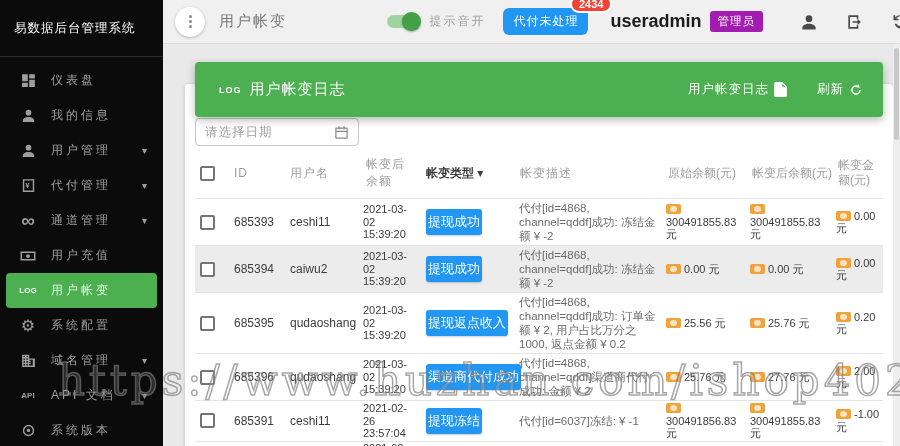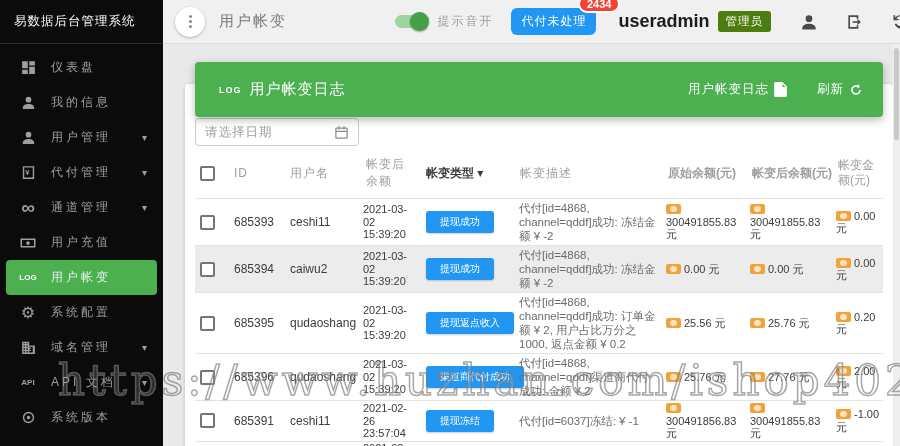--- a/index.html
+++ b/index.html
@@ -2,21 +2,21 @@
 <html><head>
 <meta charset="utf-8">
 <style>
   * { margin:0; padding:0; box-sizing:border-box; }
   html,body { width:900px; height:446px; overflow:hidden; }
   body { font-family:"Liberation Sans","DejaVu Sans",sans-serif; background:#e9e9e9; }
   .app { position:relative; width:900px; height:446px; overflow:hidden; }
 
   
   .sidebar { position:absolute; left:0; top:0; width:163px; height:446px; background:#0b0b0b; z-index:5; }
-  .brand { height:44px; display:flex; align-items:center; padding:0 14px; color:#fafafa; font-size:12.5px; letter-spacing:1px; border-bottom:1px solid #2b2b2b; }
+  .brand { height:57px; display:flex; align-items:center; padding:0 14px; color:#fafafa; font-size:12.5px; letter-spacing:1px; border-bottom:1px solid #2b2b2b; }
   .side-nav { padding-top:6px; }
   .side-item { position:relative; height:35px; display:flex; align-items:center; padding-left:17px; color:#9e9e9e; font-size:12px; letter-spacing:3px; cursor:pointer; }
   .side-item .side-icon { width:22px; margin-right:12px; display:flex; align-items:center; justify-content:center; color:#9e9e9e; fill:#9e9e9e; }
   .side-item.active { background:#4caf50; margin:0 6px; padding-left:11px; border-radius:4px; color:#e4f3e5; }
   .side-item.active .side-icon { color:#fff; fill:#fff; }
   .side-caret { position:absolute; right:13px; font-size:10px; color:#9e9e9e; }
   .txt-icon { font-size:8px; font-weight:bold; letter-spacing:0; }
   .inf-icon { font-size:19px; font-weight:bold; letter-spacing:0; line-height:10px; }
   .gear-glyph { font-size:16px; letter-spacing:0; }
 
@@ -26,21 +26,21 @@
   .kebab-btn i { width:3px; height:3px; border-radius:50%; background:#8a8a8a; }
   .page-title { margin-left:14px; font-size:15px; color:#7a7a7a; letter-spacing:2px; }
   .nav-right { margin-left:auto; display:flex; align-items:center; }
   .switch { position:relative; width:32px; height:13px; background:#9fd4a2; border-radius:7px; margin-right:10px; cursor:pointer; }
   .switch .thumb { position:absolute; right:-2px; top:-3px; width:19px; height:19px; border-radius:50%; background:#43a047; box-shadow:0 1px 2px rgba(0,0,0,.35); }
   .switch-label { font-size:12px; color:#9e9e9e; letter-spacing:2px; margin-right:18px; }
   .pending-wrap { position:relative; margin-right:22px; }
   .pending-btn { background:#2196f3; color:#fff; border:none; font-size:12px; padding:5px 10px; border-radius:6px; letter-spacing:1px; cursor:pointer; font-family:inherit; }
   .count-badge { position:absolute; top:-13px; right:-24px; background:#f44336; color:#fff; font-size:11px; padding:1px 7px; border-radius:10px; border:2px solid #fff; font-weight:bold; }
   .username { font-size:18px; font-weight:bold; color:#1c1c1c; margin-right:8px; }
-  .role-badge { background:#4d7c0f; color:#fff; font-size:11.5px; padding:3px 8px; border-radius:3px; letter-spacing:1px; margin-right:28px; }
+  .role-badge { background:#a21caf; color:#fff; font-size:11.5px; padding:3px 8px; border-radius:3px; letter-spacing:1px; margin-right:36px; }
   .nav-ic { width:20px; height:20px; fill:#4a4a4a; cursor:pointer; }
   .nav-ic + .nav-ic { margin-left:26px; }
   .history-clip { margin-left:26px; margin-right:-11px; }
 
   
   .content { position:absolute; left:163px; top:44px; right:0; bottom:0; background:#e9e9e9; }
   .card { position:absolute; top:40px; left:22px; right:7px; bottom:-20px; background:#fff; border-radius:4px 4px 0 0; box-shadow:0 1px 4px rgba(0,0,0,.18); }
   .banner { position:absolute; top:18px; left:32px; right:17px; height:55px; background:#4caf50; border-radius:4px; box-shadow:0 3px 8px rgba(0,0,0,.28); z-index:2; display:flex; align-items:center; padding:0 20px 0 24px; color:#fff; }
   .banner-tag { font-size:9px; font-weight:bold; margin-right:8px; letter-spacing:1px; }
   .banner-title { font-size:15px; letter-spacing:1px; }
@@ -49,29 +49,29 @@
   .banner-actions .act + .act { margin-left:30px; }
   .banner-actions svg { margin-left:5px; fill:#fff; stroke:#fff; }
 
   .card-body { position:absolute; top:34px; left:10px; right:10px; bottom:0; }
   .date-input { width:164px; height:28px; border:1px solid #c9c9c9; border-radius:4px; display:flex; align-items:center; justify-content:space-between; padding:0 9px; cursor:pointer; background:#fff; }
   .date-input .ph { font-size:12.5px; color:#9e9e9e; letter-spacing:1px; }
 
   table { border-collapse:collapse; table-layout:fixed; width:100%; margin-top:4px; }
   th { font-size:12px; color:#9e9e9e; font-weight:normal; text-align:left; padding:6px 5px 8px; letter-spacing:1px; vertical-align:middle; border-bottom:1px solid #e4e4e4; }
   th.type-h { color:#3c3c3c; font-weight:bold; white-space:nowrap; letter-spacing:0; }
-  th.nowrap { white-space:nowrap; letter-spacing:0;font-weight:bold; }
+  th.nowrap { white-space:nowrap; letter-spacing:0; }
   th.wrap2 { letter-spacing:0; line-height:15px; }
   td { vertical-align:middle; padding:2px 5px; border-bottom:1px solid #e4e4e4; font-size:12px; color:#3c3c3c; }
   tr.hl { background:#ececec; }
   .cb { display:inline-block; width:15px; height:15px; border:2px solid #757575; border-radius:2px; background:#fff; cursor:pointer; vertical-align:middle; }
   td.c-time { font-size:11px; line-height:12.5px; color:#3c3c3c; padding:0 2px; word-wrap:break-word; }
   td.c-desc { font-size:11.5px; line-height:14px; color:#6b6b6b; padding:2px 4px; }
   td.c-money { font-size:11px; line-height:12.5px; padding:1px 3px; }
-  .badge { display:inline-block; background:#2196f3; color:#fff; font-size:10px; padding:4px 14px; border-radius:3px; box-shadow:0 1px 2px rgba(0,0,0,.2); white-space:nowrap;text-align:right; }
+  .badge { display:inline-block; background:#2196f3; color:#fff; font-size:13px; padding:4px 2px; border-radius:3px; box-shadow:0 1px 2px rgba(0,0,0,.2); white-space:nowrap;text-align:right; }
   .m-ic { display:inline-block; width:15px; height:10px; background:#f0a23d; border-radius:2px; position:relative; vertical-align:-1px; margin-right:3px; }
   .m-ic::after { content:""; position:absolute; left:4px; top:2px; width:7px; height:6px; background:#fbe4c2; border-radius:50%; }
 
   
   .scrollbar { position:absolute; right:0; top:44px; bottom:0; width:7px; background:#eeeeee; z-index:6; }
   .scrollbar .thumb { position:absolute; left:1px; right:1px; top:4px; height:92px; background:#c9c9c9; border-radius:3px; }
 
   
   .watermark { position:absolute; left:58px; top:356px; z-index:50; font-family:"DejaVu Serif","Liberation Serif",serif; font-size:42px; letter-spacing:4px; white-space:nowrap; color:rgba(255,255,255,0.14); -webkit-text-stroke:1.5px rgba(120,120,120,0.65); pointer-events:none; }
 </style>

